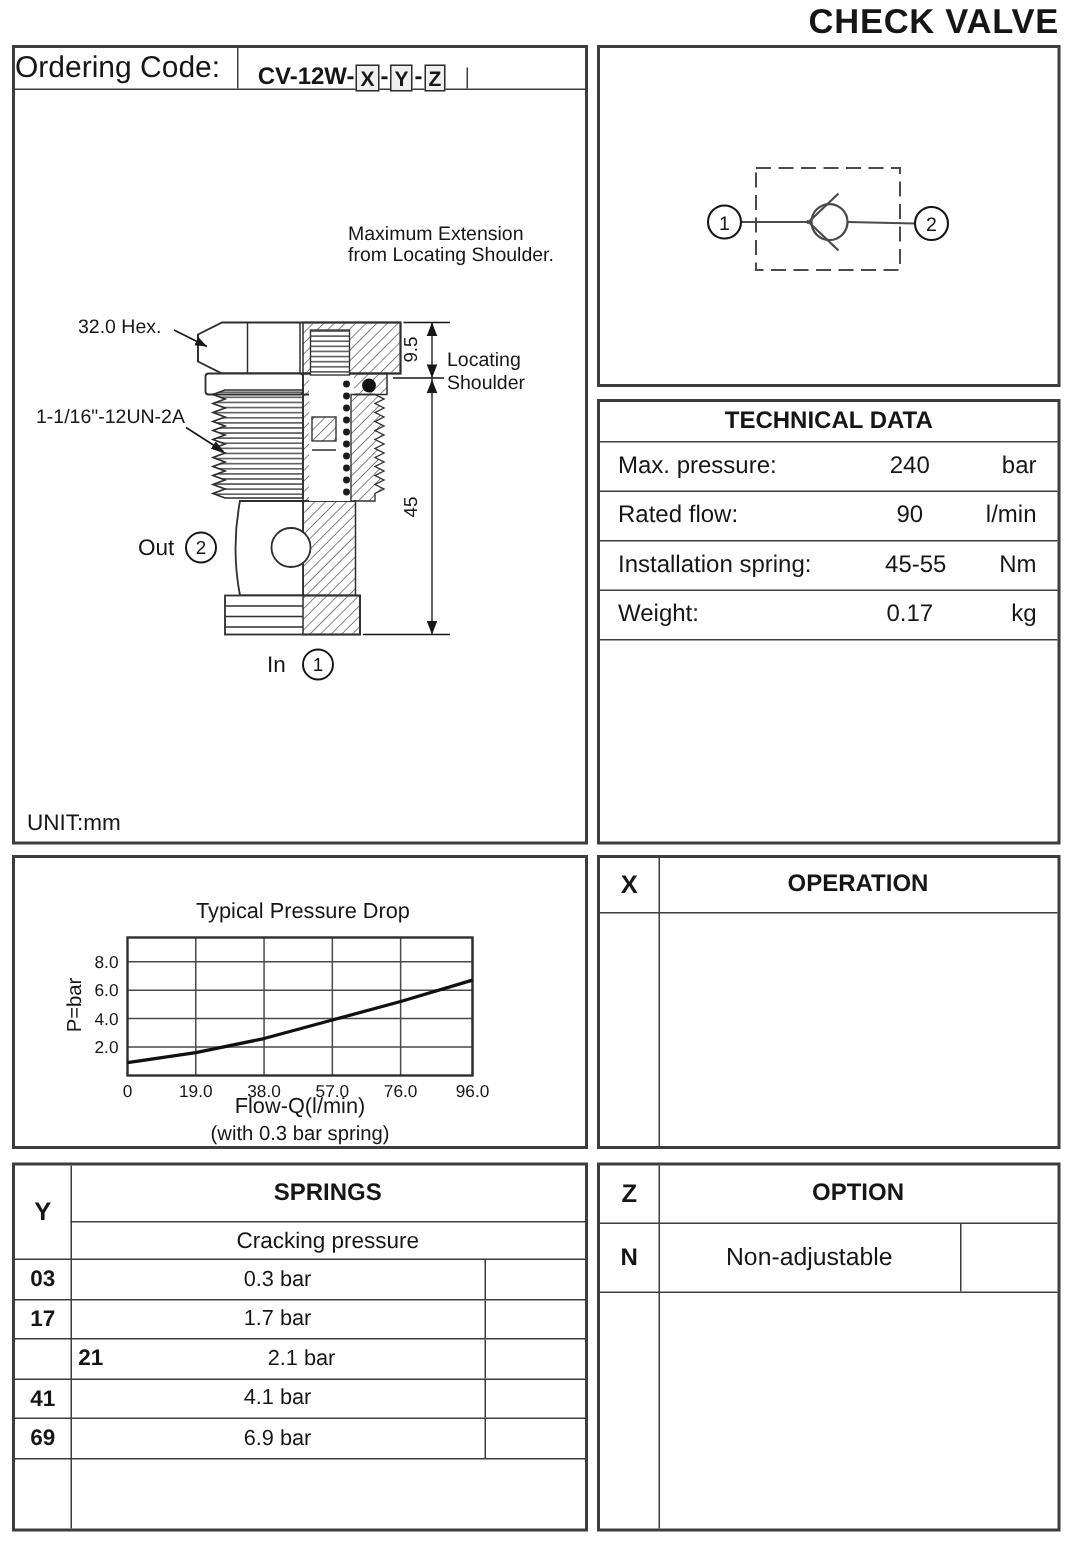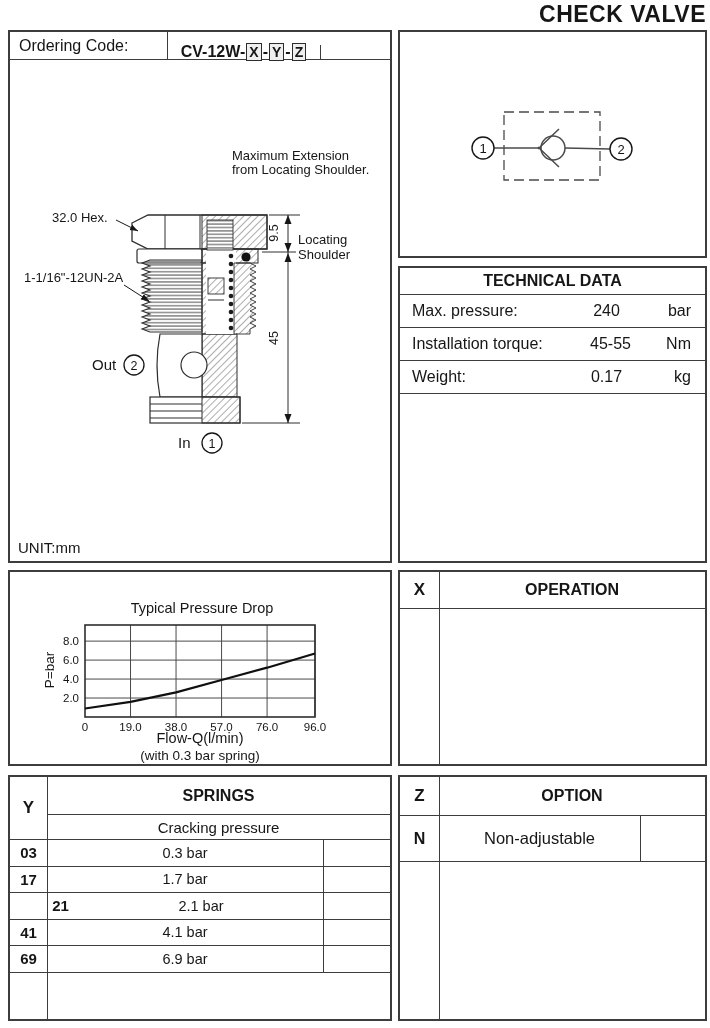--- a/index.html
+++ b/index.html
@@ -2,21 +2,21 @@
 <html><head>
 <meta charset="utf-8">
 <style>
   html,body{margin:0;padding:0;background:#fff;}
   body{width:710px;height:1028px;position:relative;font-family:"Liberation Sans",sans-serif;color:#161616;}
   .box{position:absolute;border:2px solid #3d3d3d;background:#fff;box-sizing:border-box;}
   .abs{position:absolute;box-sizing:border-box;}
   #page-title{position:absolute;top:1px;right:4px;font-size:23px;font-weight:bold;letter-spacing:.5px;}
   
   .ord-row{position:absolute;top:0;left:0;right:0;height:27px;border-bottom:1.5px solid #3d3d3d;display:flex;}
-  .ord-label{width:148px;border-right:1.5px solid #3d3d3d;display:flex;align-items:center;padding-left:9px;font-size:16px;}
+  .ord-label{width:148px;border-right:1.5px solid #3d3d3d;display:flex;align-items:center;font-size:20px;}
   .ord-code{width:152px;border-right:1.5px solid #3d3d3d;display:flex;align-items:center;justify-content:center;font-weight:bold;font-size:16px;margin-top:13px;}
   .cbox{border:1.5px solid #2c2c2c;padding:0 2px;margin:0 1px;font-size:14px;line-height:16px;background:#efefef;}
   
   .td-head{height:26px;border-bottom:1.5px solid #3d3d3d;display:flex;align-items:center;justify-content:center;font-weight:bold;font-size:16px;}
   .td-row{height:32px;border-bottom:1.5px solid #3d3d3d;display:flex;align-items:center;font-size:16px;}
   .td-row .lbl{width:152px;padding-left:12px;}
   .td-row .val{width:85px;text-align:center;}
   .td-row .unit{flex:1;text-align:right;padding-right:14px;}
   .serif{font-family:"Liberation Serif",serif;}
   
@@ -179,21 +179,26 @@
 </div>
 
 <div class="box" style="left:398px;top:266px;width:309px;height:297px;">
   <div class="td-head">TECHNICAL DATA</div>
   <div class="td-row">
     <div class="lbl">Max. pressure:</div>
     <div class="val">240</div>
     <div class="unit">bar</div>
   </div>
   <div class="td-row">
-    <div class="lbl" style="width:160px">Installation torque:</div>
+    <div class="lbl">Rated flow:</div>
+    <div class="val">90</div>
+    <div class="unit">l/min</div>
+  </div>
+  <div class="td-row">
+    <div class="lbl" style="width:160px">Installation spring:</div>
     <div class="val" style="width:77px">45-55</div>
     <div class="unit">Nm</div>
   </div>
   <div class="td-row">
     <div class="lbl">Weight:</div>
     <div class="val">0.17</div>
     <div class="unit">kg</div>
   </div>
 </div>
 

